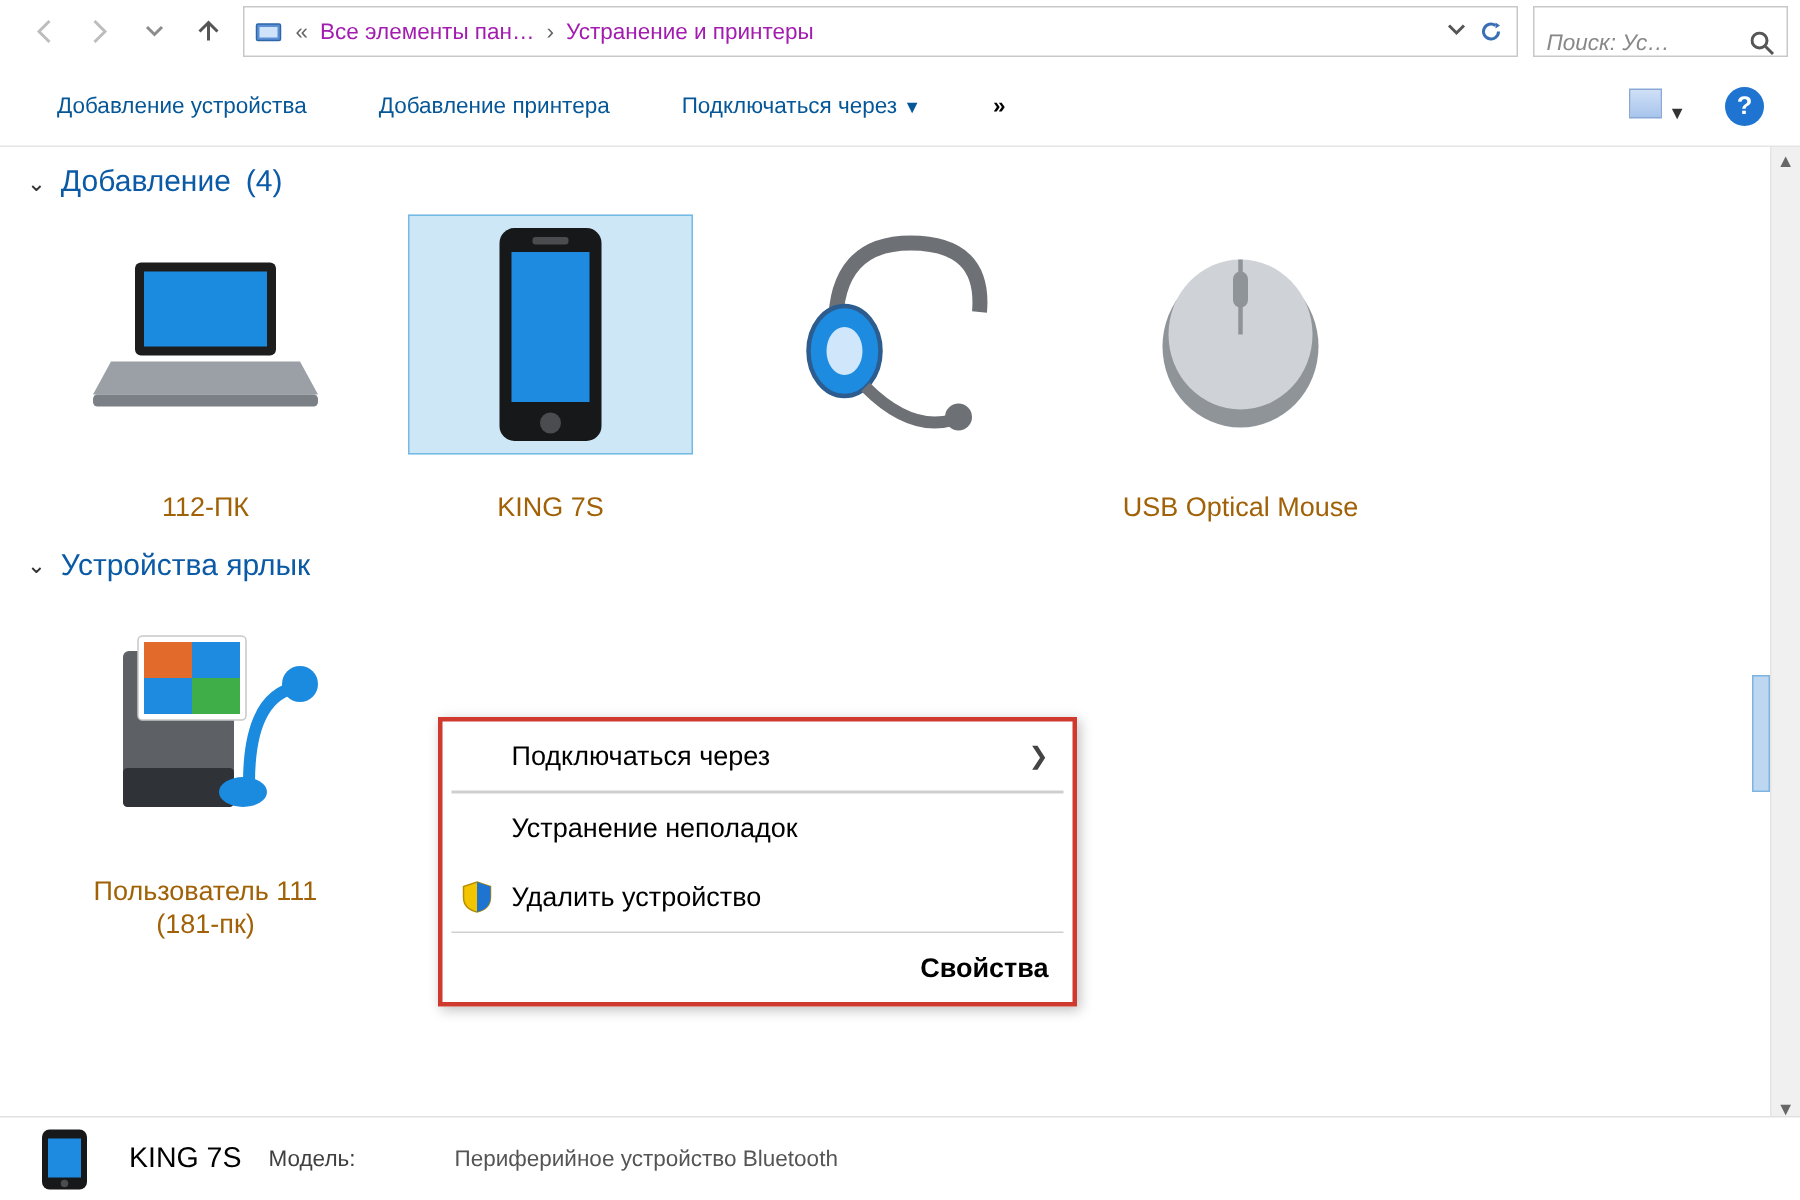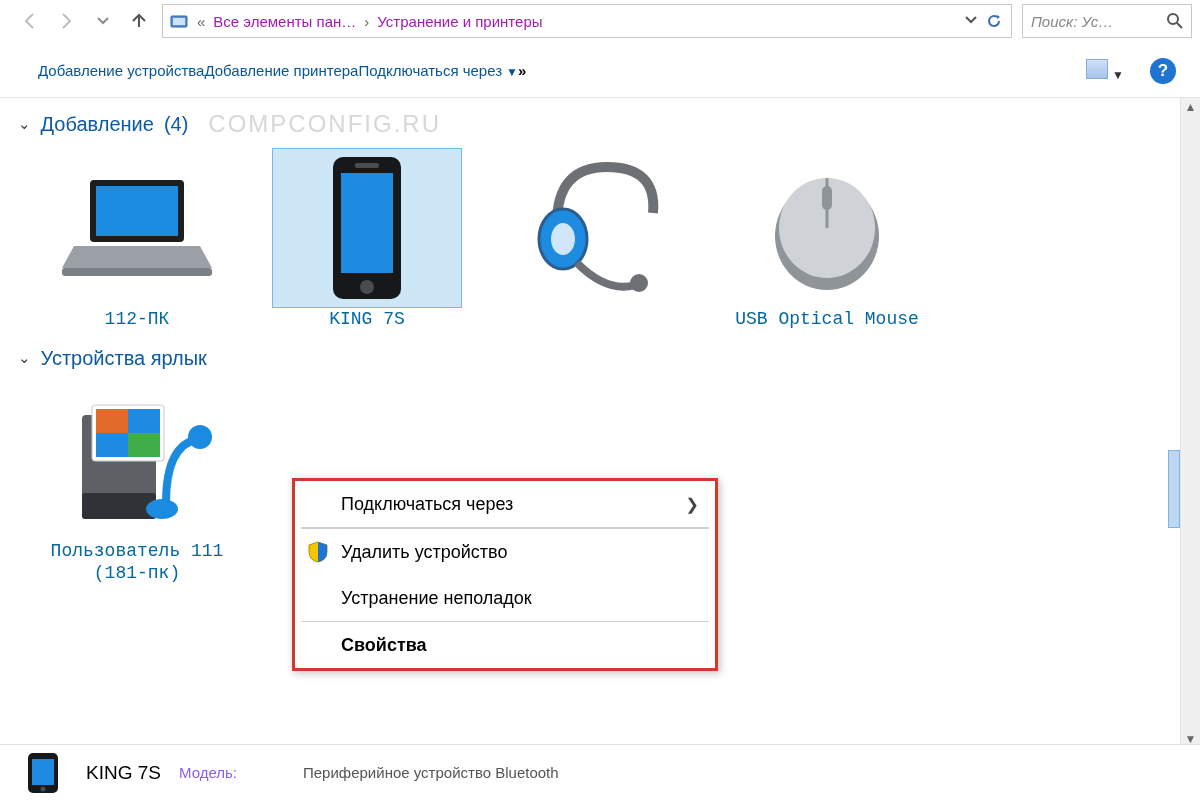--- a/index.html
+++ b/index.html
@@ -53,39 +53,40 @@
   .addr-chevrons {
     margin-left: auto;
     display: flex; gap: 2px;
     color: #555;
   }
   .addr-chevrons span { padding: 0 4px; }
   .search-box {
     width: 170px;
     height: 34px;
     border: 1px solid #c8c8c8;
-    display: flex; align-items: center;
+    display: flex; align-items: flex-end;
     padding: 0 8px;
     gap: 6px;
     color: #777;
   }
   .search-box .ph {
     flex: 1;
     white-space: nowrap; overflow: hidden; text-overflow: ellipsis;
     font-style: italic;
     color: #888;
   }
   .search-icon { color:#555; }
 
   
   .toolbar {
     display: flex;
     align-items: center;
     height: 54px;
     padding: 0 24px 0 38px;
+    gap: 48px;
     border-bottom: 1px solid #e5e5e5;
     background: #fff;
   }
   .tb-link {
     color: #065797;
     cursor: default;
     white-space: nowrap;
   }
   .tb-link .drop { color:#065797; margin-left:4px; font-size:12px; }
   .tb-more { color:#000; font-weight:bold; letter-spacing:2px; }
@@ -142,25 +143,24 @@
   }
   .device .iconbox {
     height:160px;
     display:flex; align-items:center; justify-content:center;
   }
   .device.selected .iconbox {
     background:#cde7f7;
     border:1px solid #75b9e6;
   }
   .device .label {
-    margin-top:0;
-    color:#0369a1;
+    margin-top:24px;
+    color:#a16207;
     font-size:18px;
     line-height:1.25;
-    font-family:Liberation Mono, monospace;
   }
 
   
   .vscroll {
     width:20px;
     background:#f0f0f0;
     border-left:1px solid #e4e4e4;
     display:flex; flex-direction:column; align-items:center;
     padding:2px 0;
   }
@@ -184,38 +184,38 @@
     font-size:18px;
     position:relative;
   }
   .ctx-item .arrow-r {
     margin-left:auto; color:#444; font-size:16px;
   }
   .ctx-item .shield {
     position:absolute; left:12px; width:22px; height:22px;
   }
   .ctx-sep { height:1px; background:#cfcfcf; margin:0 6px; }
-  .ctx-item.bold { font-weight:600; }
+  .ctx-item.bold { font-weight:600;justify-content:flex-end; }
 
   
   .details {
     position:absolute; left:0; right:0; bottom:0;
     height:56px;
     border-top:1px solid #e1e1e1;
     background:#fff;
     display:flex; align-items:center;
     padding:4px 18px;
     gap:18px;
   }
   .details .thumb {
     width:50px; height:44px;
     display:flex; align-items:center; justify-content:center;
   }
   .details .title { font-size:19px; color:#000; }
-  .details .meta-label { color:#8b5cf6; }
+  .details .meta-label { color:#404040; }
   .details .meta-val { color:#555;margin-left:48px; }
 
   
   .right-marker {
     position:absolute; right:0; top:352px; width:12px; height:78px;
     background:#bcd7ef; border:1px solid #7eb4e2;
   }
 
   svg { display:block; }
 </style>
@@ -297,21 +297,20 @@
   </div>
 </div>
 
 <div class="content-wrap">
   <div class="content">
 
     <div class="group-hdr">
       <span class="group-chevron">⌄</span>
       <span>Добавление</span>
       <span class="group-count">(4)</span>
-      <span class="watermark">COMPCONFIG.RU</span>
     </div>
 
     <div class="device-row">
 
       <div class="device">
         <div class="iconbox">
           <svg width="150" height="120">
               <rect x="28" y="12" width="94" height="62" rx="4" fill="#1d1d1d"></rect>
               <rect x="34" y="18" width="82" height="50" fill="#1b8be0"></rect>
               <polygon points="12,78 138,78 150,100 0,100" fill="#9aa0a6"></polygon>
@@ -383,31 +382,31 @@
     </div>
 
     <div class="ctx">
       <div class="ctx-item">
         <span>Подключаться через</span>
         <span class="arrow-r">❯</span>
       </div>
       <div class="ctx-sep"></div>
       <div class="ctx-sep"></div>
       <div class="ctx-item">
+        <span>Устранение неполадок</span>
+      </div>
+      <div class="ctx-item">
         <span class="shield">
           <svg width="22" height="22">
               <path d="M11 1 L20 4 V11 Q20 19 11 21 Q2 19 2 11 V4 Z" fill="#f3c400" stroke="#b68f00"></path>
               <path d="M11 1 L20 4 V11 Q20 19 11 21 Z" fill="#1e74d0"></path>
             </svg>
         </span>
         <span>Удалить устройство</span>
       </div>
-      <div class="ctx-item">
-        <span>Устранение неполадок</span>
-      </div>
       <div class="ctx-sep"></div>
       <div class="ctx-item bold">
         <span>Свойства</span>
       </div>
     </div>
 
     <div class="right-marker"></div>
 
   </div>
 

